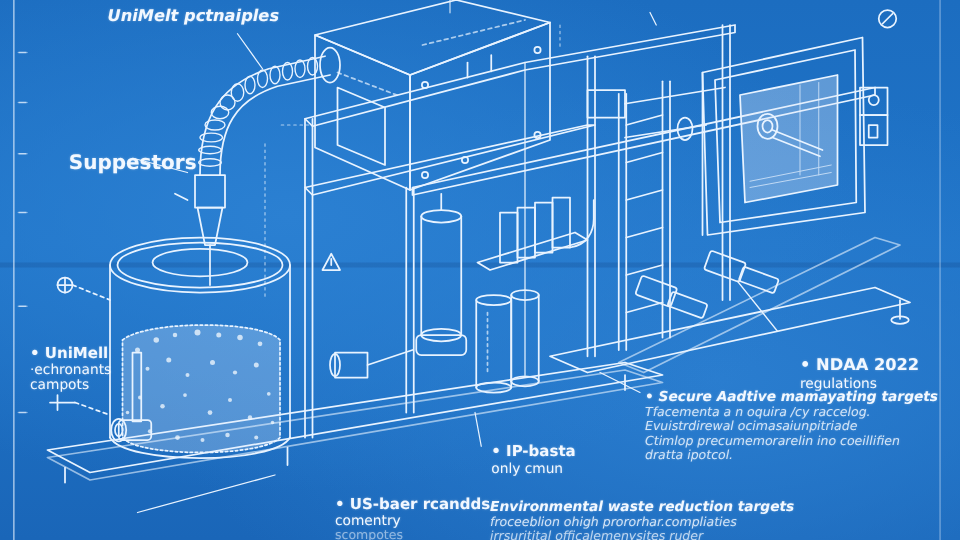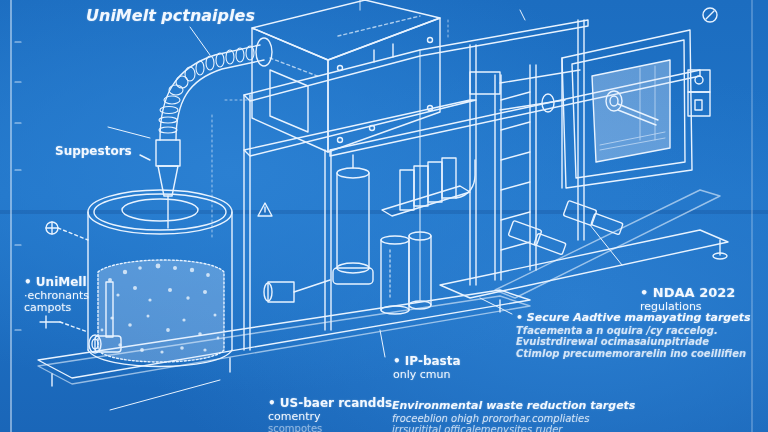--- a/index.html
+++ b/index.html
@@ -6,36 +6,36 @@
   body { width:768px; height:432px; overflow:hidden; background:#1a6fc4; font-family:"DejaVu Sans", sans-serif; }
   .sheet { position:relative; width:768px; height:432px; overflow:hidden;
     background:
       radial-gradient(ellipse at 30% 40%, #2b80d2 0%, rgba(43,128,210,0) 60%),
       radial-gradient(ellipse at 75% 70%, #2a7dcf 0%, rgba(42,125,207,0) 55%),
       linear-gradient(180deg, #1c6dc0 0%, #1f74c8 45%, #1a66b8 100%);
   }
   .fold { position:absolute; left:0; right:0; top:210px; height:4px; background:rgba(10,50,110,0.18); }
   svg.drawing { position:absolute; left:0; top:0; }
   .label { position:absolute; color:#f2f8ff; font-weight:bold; line-height:1.15; text-shadow:0 0 2px rgba(255,255,255,0.35); white-space:nowrap; }
-  .l-title { left:86px; top:7px; font-size:16px; font-style:italic; }
-  .l-supp { left:55px; top:121px; font-size:12px;margin-top:24px; }
+  .l-title { left:86px; top:7px; font-size:13px; font-style:italic; }
+  .l-supp { left:55px; top:121px; font-size:16px; }
   .l-unimelt { left:24px; top:276px; font-size:12px; }
   .l-unimelt .s2 { font-size:11px; font-weight:normal; display:block; }
   .l-usbased { left:24px; top:403px; font-size:13px; }
   .l-usbased .s2 { font-size:12px; font-style:italic; display:block; }
   .l-usbased2 { left:268px; top:397px; font-size:12px; }
   .l-usbased2 .s2 { font-size:11px; font-weight:normal; display:block; }
   .l-usbased2 .s3 { font-size:10px; font-weight:normal; opacity:0.55; display:block; }
   .l-ipbased { left:393px; top:355px; font-size:12px; }
   .l-ipbased .s2 { font-size:11px; font-weight:normal; display:block; }
   .l-env { left:392px; top:400px; font-size:11px; font-style:italic; }
   .l-env .s2 { font-size:10px; font-weight:normal; font-style:italic; opacity:0.85; display:block; }
   .l-env .s3 { font-size:10px; font-weight:normal; font-style:italic; opacity:0.75; display:block; }
   .l-secure { left:516px; top:312px; font-size:11px; font-style:italic; }
-  .l-secure .s { font-size:10px; font-weight:bold; font-style:italic; opacity:0.85; display:block; }
+  .l-secure .s { font-size:10px; font-weight:normal; font-style:italic; opacity:0.85; display:block; }
   .l-ndaa { left:640px; top:263px; font-size:13px;margin-top:23px; }
   .l-ndaa .s2 { font-size:11px; font-weight:normal; display:block; }
 </style>
 </head>
 <body>
 
 <div class="sheet">
   <div class="fold"></div>
 
   <svg class="drawing" width="768" height="432" viewBox="0 0 768 432" fill="none" stroke="#e8f3ff" stroke-width="1.4" stroke-linejoin="round" stroke-linecap="round">
@@ -303,19 +303,20 @@
     <span>Environmental waste reduction targets</span>
     <span class="s2">froceeblion ohigh prororhar.compliaties</span>
     <span class="s3">irrsuritital officalemenysites ruder</span>
   </div>
 
   <div class="label l-secure">
     <span>• Secure Aadtive mamayating targets</span>
     <span class="s">Tfacementa a n oquira /cy raccelog.</span>
     <span class="s">Evuistrdirewal ocimasaiunpitriade</span>
     <span class="s">Ctimlop precumemorarelin ino coeillifien</span>
+    <span class="s">dratta ipotcol.</span>
   </div>
 
   <div class="label l-ndaa">
     <span>• NDAA 2022</span>
     <span class="s2">regulations</span>
   </div>
 </div>
 
 </body></html>

